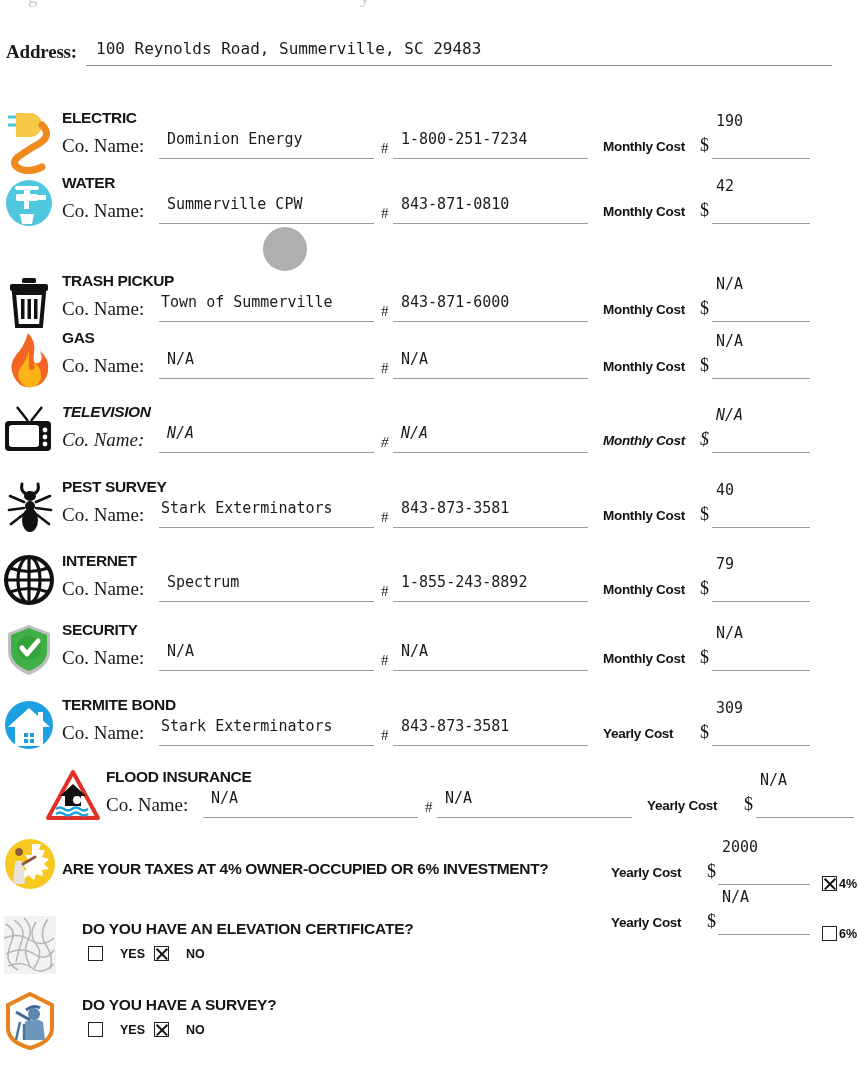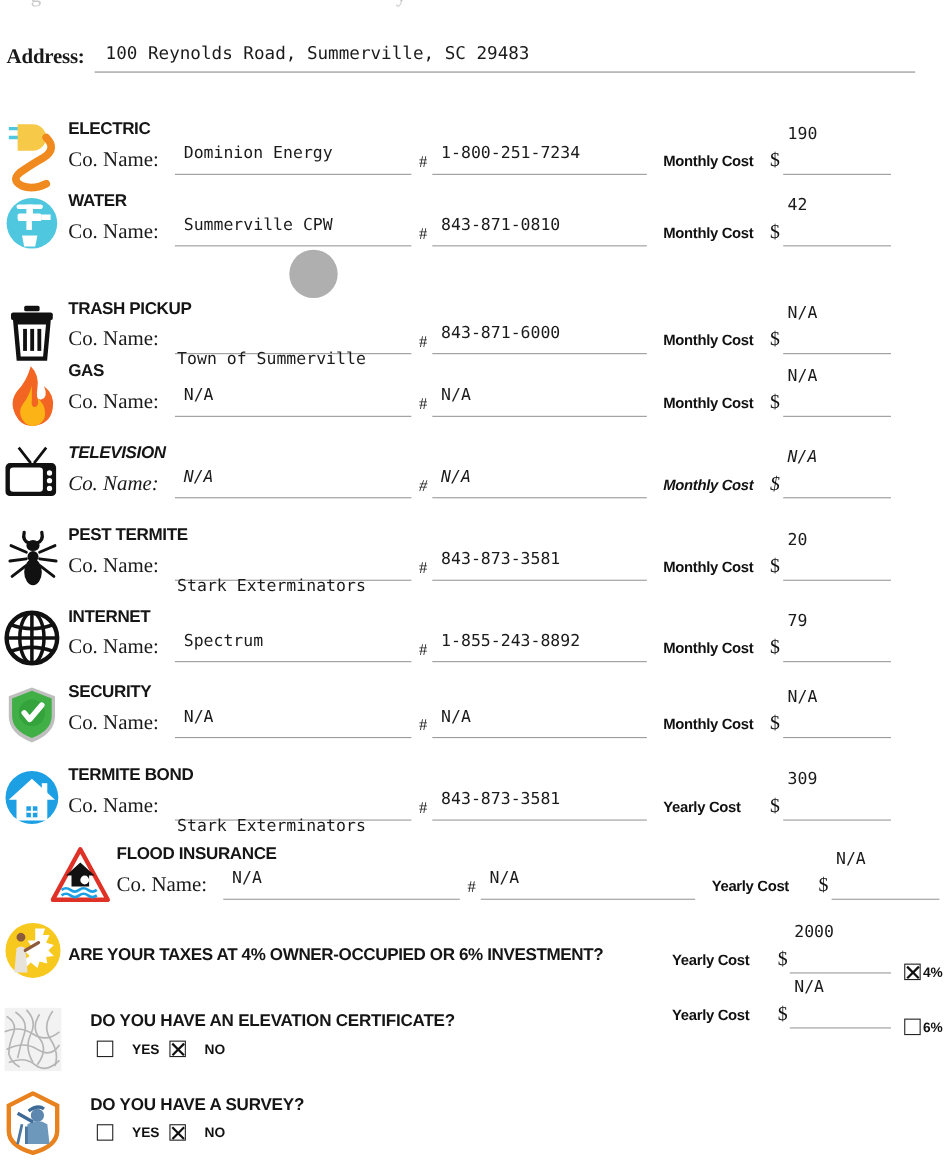--- a/index.html
+++ b/index.html
@@ -73,21 +73,21 @@
   .fld-name { left: 159px; top: 27px; width: 215px; }
   .fld-phone { left: 393px; top: 27px; width: 195px; }
   .fld-cost  { left: 712px; top: 27px; width: 98px; }
 
   .fld .v {
     position: absolute; left: 8px; top: -2px;
     font-family: "DejaVu Sans Mono", monospace;
     font-size: 15px; color: #1b1b1b; white-space: nowrap;
   }
   .fld-cost .v { left: 4px; top: -20px; font-size: 15px; }
-  .fld-name.tight .v { left: 2px; margin-top: 24px; }
+  .fld-name.tight .v { left: 2px; }
 
   .hash {
     position: absolute; left: 381px; top: 35px;
     font-family: "Liberation Serif", serif; font-size: 15px; color: #222;
   }
   .cost-label {
     position: absolute; left: 603px; top: 34px;
     font-family: "Liberation Sans", sans-serif;
     font-size: 13.5px; font-weight: bold; color: #111;
     letter-spacing: -0.3px; white-space: nowrap;
@@ -316,33 +316,33 @@
     <div class="row" style="top: 474px;">
       <div class="icon-cell">
         <svg width="56" height="72" viewBox="0 0 56 72">
           <path d="M20 10 q-2 8 5 10 M36 10 q2 8 -5 10" stroke="#111" stroke-width="3" fill="none" stroke-linecap="round"></path>
           <ellipse cx="28" cy="22" rx="6" ry="5" fill="#111"></ellipse>
           <ellipse cx="28" cy="32" rx="5" ry="5" fill="#111"></ellipse>
           <ellipse cx="28" cy="46" rx="8" ry="12" fill="#111"></ellipse>
           <path d="M22 28 L8 22 M22 34 L7 36 M22 40 L9 50 M34 28 L48 22 M34 34 L49 36 M34 40 L47 50" stroke="#111" stroke-width="2.6" stroke-linecap="round"></path>
         </svg>
       </div>
-      <div class="row-title">PEST TERMITE</div>
+      <div class="row-title">PEST SURVEY</div>
       <div class="coname-label">Co. Name:</div>
       <div class="fld fld-name tight">
         <span class="v">Stark Exterminators</span>
       </div>
       <div class="hash">#</div>
       <div class="fld fld-phone">
         <span class="v">843-873-3581</span>
       </div>
       <div class="cost-label">Monthly Cost</div>
       <div class="dollar">$</div>
       <div class="fld fld-cost">
-        <span class="v">20</span>
+        <span class="v">40</span>
       </div>
     </div>
     <div class="row" style="top: 548px;">
       <div class="icon-cell">
         <svg width="56" height="72" viewBox="0 0 56 72">
           <circle cx="27" cy="32" r="23" fill="none" stroke="#111" stroke-width="4"></circle>
           <ellipse cx="27" cy="32" rx="11" ry="23" fill="none" stroke="#111" stroke-width="3.2"></ellipse>
           <line x1="27" y1="9" x2="27" y2="55" stroke="#111" stroke-width="3.2"></line>
           <line x1="4" y1="32" x2="50" y2="32" stroke="#111" stroke-width="3.2"></line>
           <path d="M8 20 q19 7 38 0 M8 44 q19 -7 38 0" fill="none" stroke="#111" stroke-width="3.2"></path>

